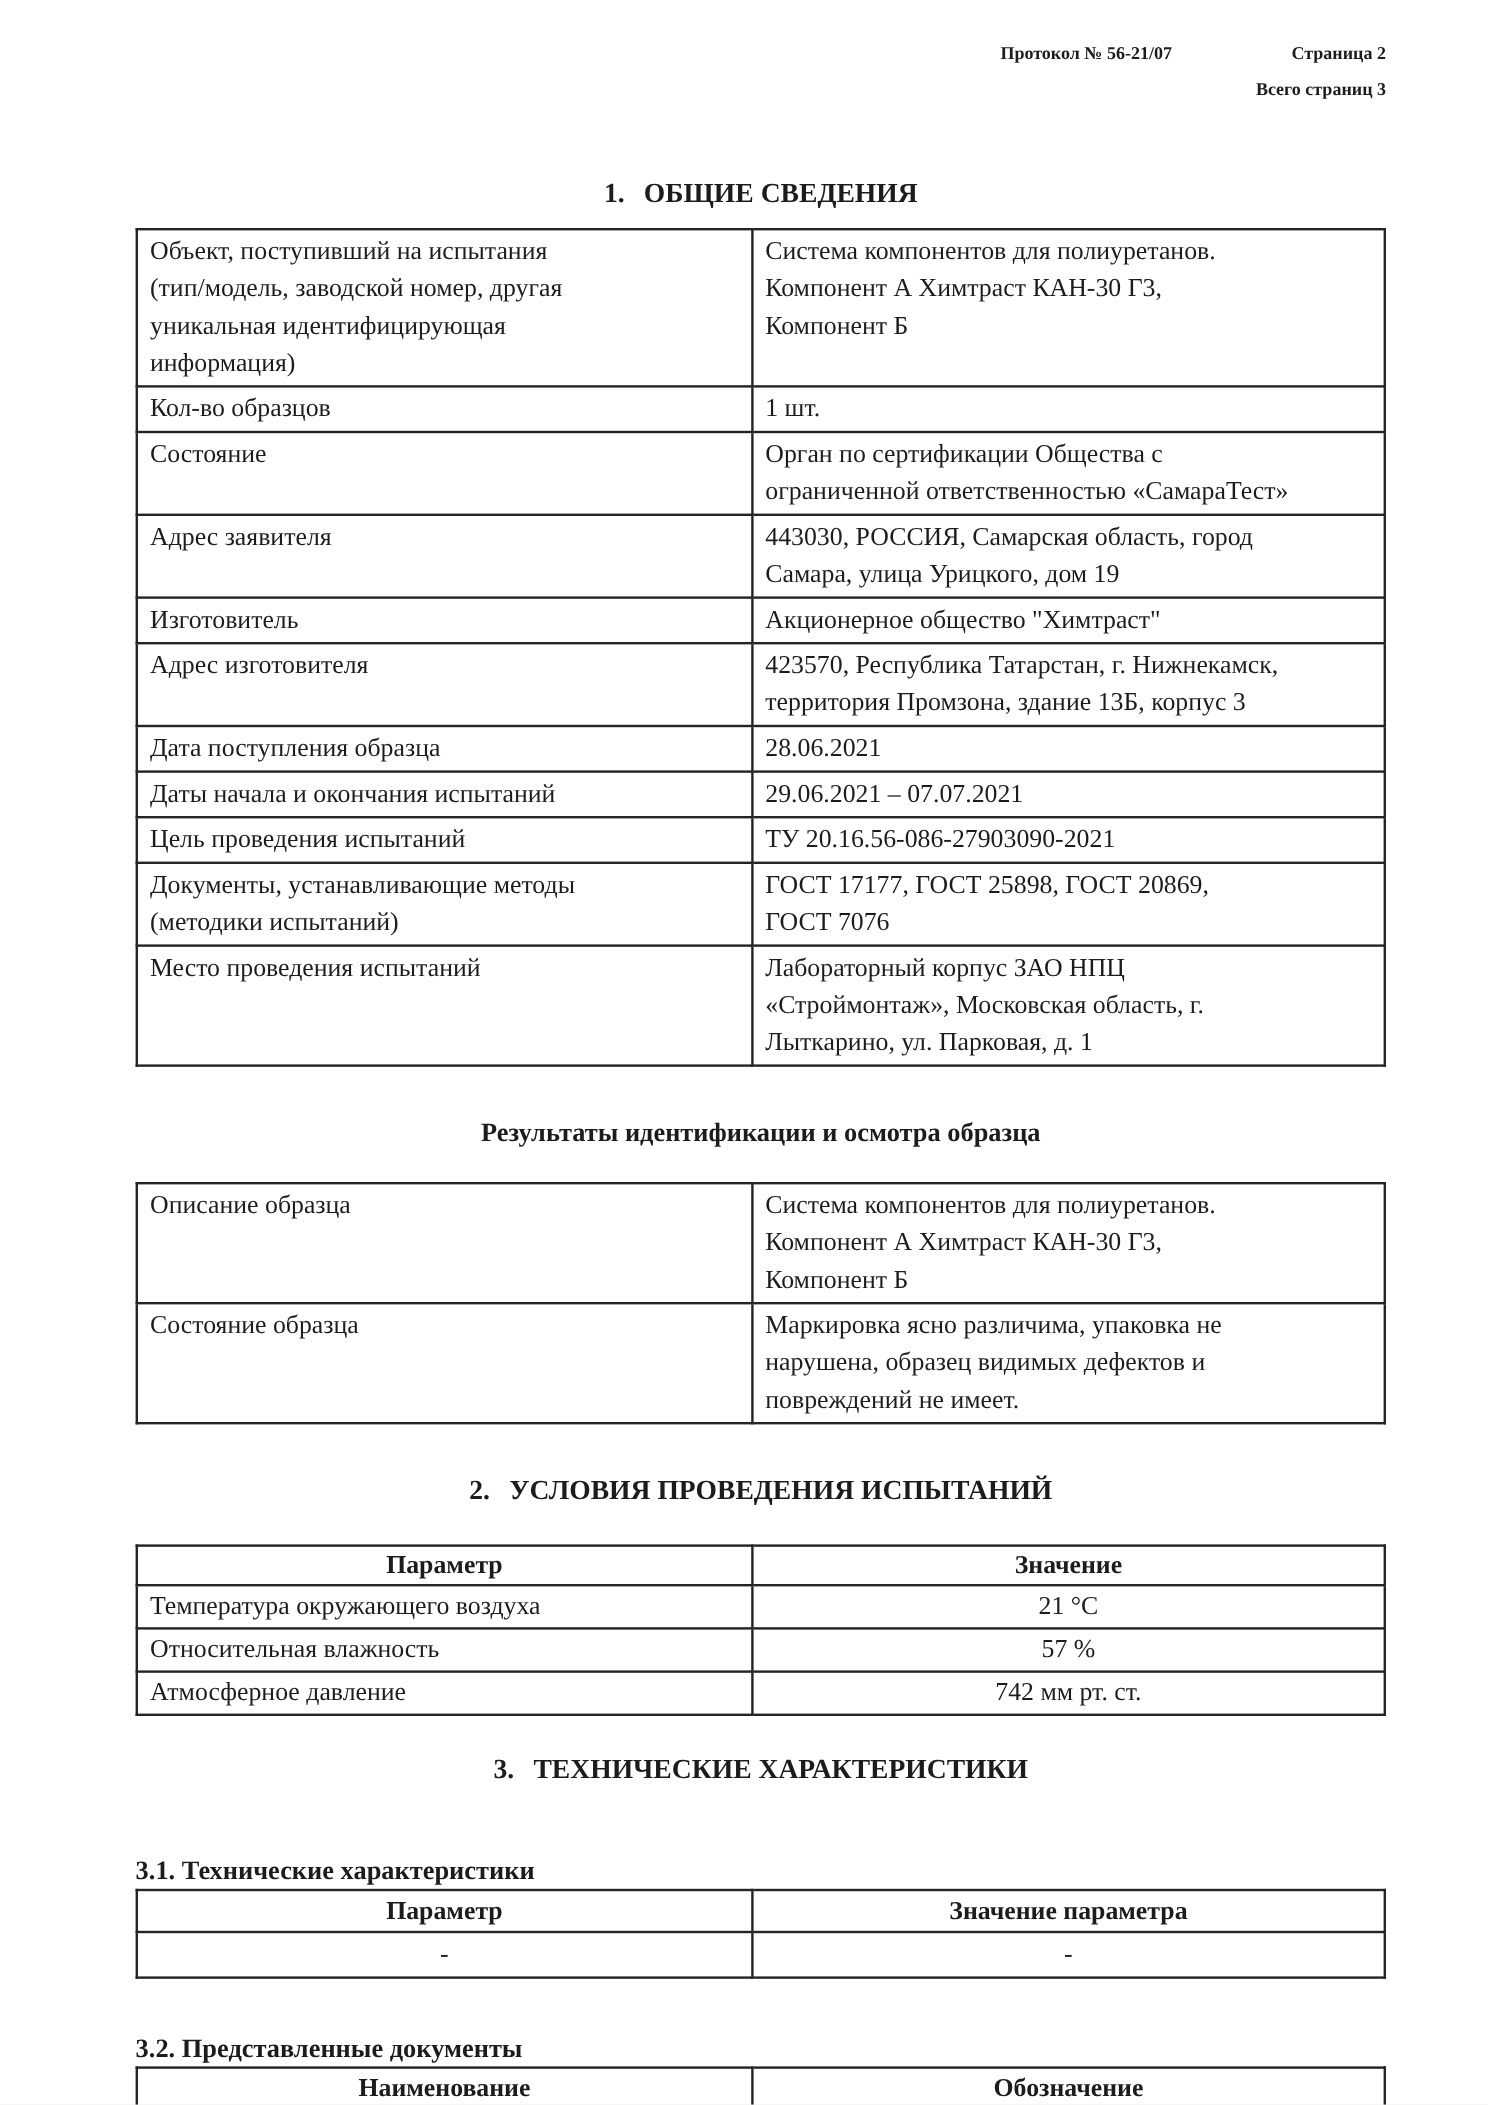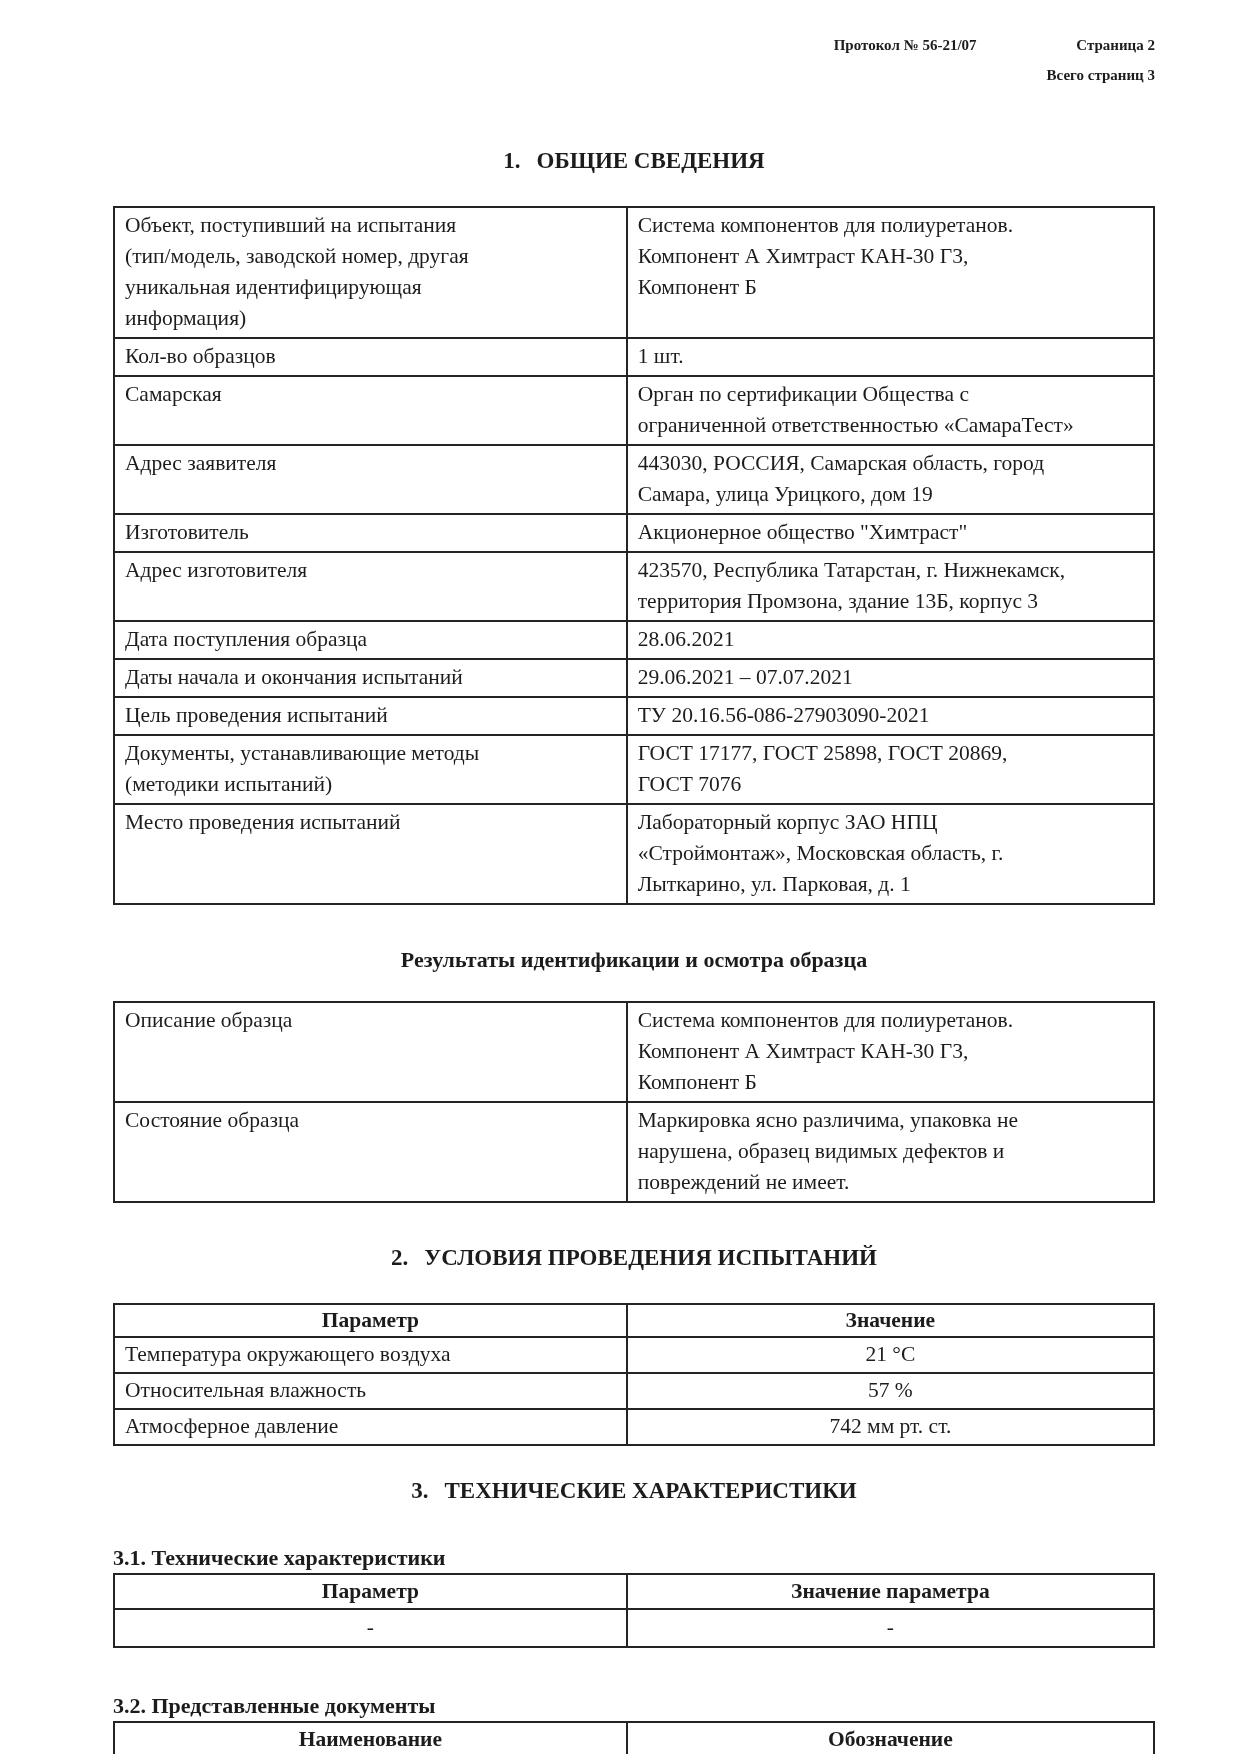--- a/index.html
+++ b/index.html
@@ -61,28 +61,28 @@
     padding:2px 10px 3px 10px;
     vertical-align:middle;
     box-sizing:border-box;
   }
   th{font-weight:bold;text-align:center;padding:1px 10px;}
   .kv td{vertical-align:top;}
   .val,.lbl{white-space:pre-line;}
   td.center{text-align:center;}
   
   #title-1{margin-top:56px;}
-  #table-general{margin-top:30px;}
+  #table-general{margin-top:14px;}
   #ident-heading{margin-top:40px;}
   #table-ident{margin-top:26px;border-radius:21px;}
   #title-2{margin-top:40px;}
   #table-cond{margin-top:30px;}
   #table-cond td,#table-cond th{line-height:29px;}
   #title-3{margin-top:30px;}
-  #sub-3-1{margin-top:38px;}
+  #sub-3-1{margin-top:55px;}
   #sub-3-2{margin-top:44px;}
 </style>
 </head>
 <body>
 
 <div class="page">
 
   <div class="doc-header">
     <div>Протокол № 56-21/07</div>
     <div class="pages">
@@ -108,21 +108,21 @@
 информация)</td>
         <td class="val">Система компонентов для полиуретанов.
 Компонент А Химтраст КАН-30 Г3,
 Компонент Б</td>
       </tr>
       <tr>
         <td class="lbl">Кол-во образцов</td>
         <td class="val">1 шт.</td>
       </tr>
       <tr>
-        <td class="lbl">Самарская</td>
+        <td class="lbl">Состояние</td>
         <td class="val">Орган по сертификации Общества с
 ограниченной ответственностью «СамараТест»</td>
       </tr>
       <tr>
         <td class="lbl">Адрес заявителя</td>
         <td class="val">443030, РОССИЯ, Самарская область, город
 Самара, улица Урицкого, дом 19</td>
       </tr>
       <tr>
         <td class="lbl">Изготовитель</td>

